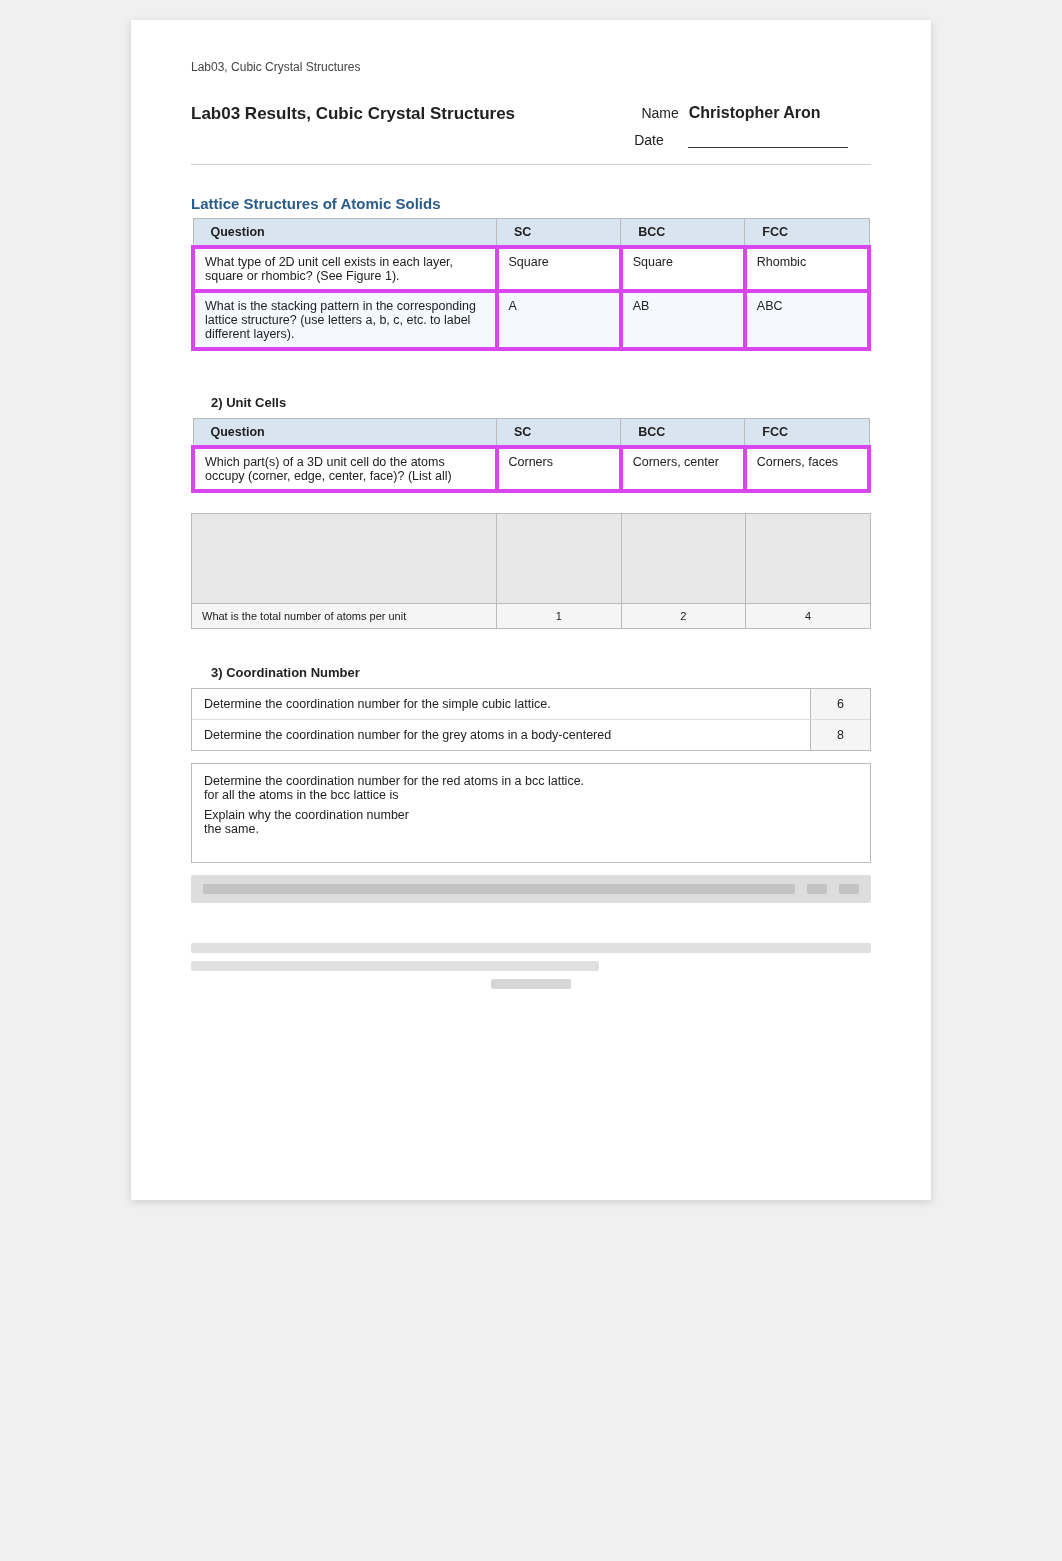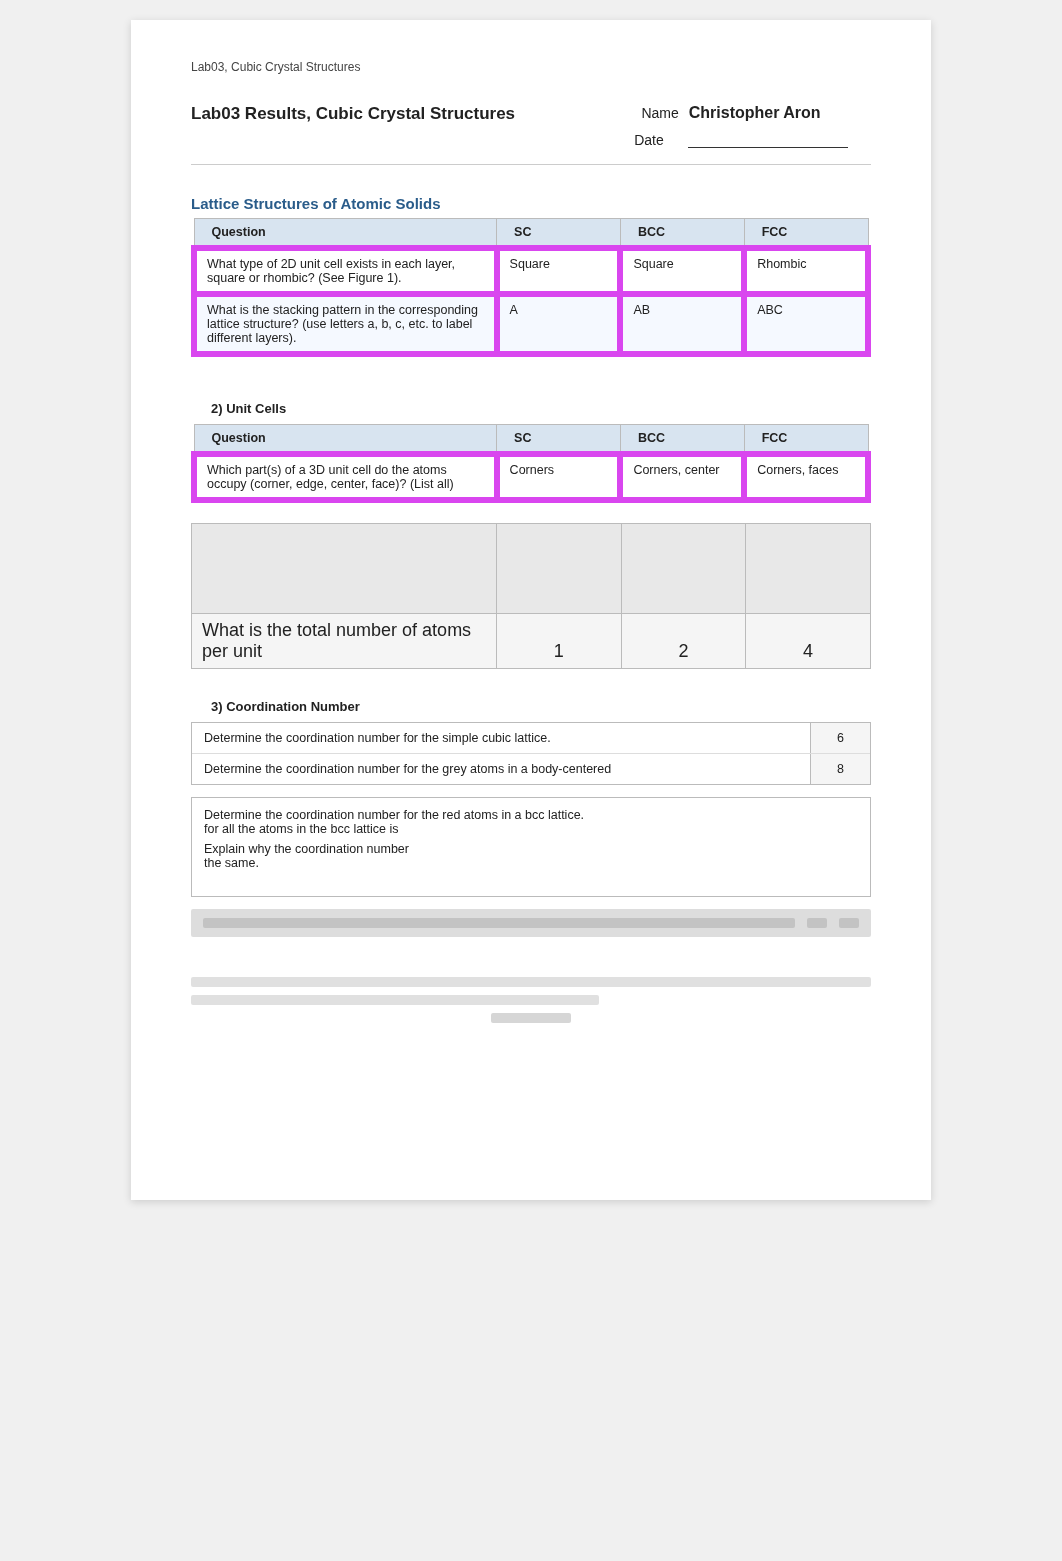--- a/index.html
+++ b/index.html
@@ -115,21 +115,21 @@
     .data-table th {
       background: #d8e4f0;
       border: 1px solid #bbb;
       padding: 6px 17px;
       text-align: left;
       font-weight: bold;
       vertical-align: top;
     }
 
     .data-table td {
-      border: 6px solid #d946ef;
+      border: 4px solid #d946ef;
       padding: 6px 10px;
       vertical-align: top;
       background: #fff;
     }
 
     .data-table tr:nth-child(even) td {
       background: #f5f9ff;
     }
 
     .data-table .question-col {
@@ -139,22 +139,22 @@
     .data-table .sc-col,
     .data-table .bcc-col,
     .data-table .fcc-col {
       width: 18%;
     }
 
     
     .atoms-table {
       width: 100%;
       border-collapse: collapse;
-      margin-bottom: 6px;
-      font-size: 18px;
+      margin-bottom: 12px;
+      font-size: 11px;
     }
 
     .atoms-table td {
       border: 1px solid #bbb;
       padding: 6px 10px;
       vertical-align: bottom;
       background: #f5f5f5;
     }
 
     .atoms-table .image-cell {

